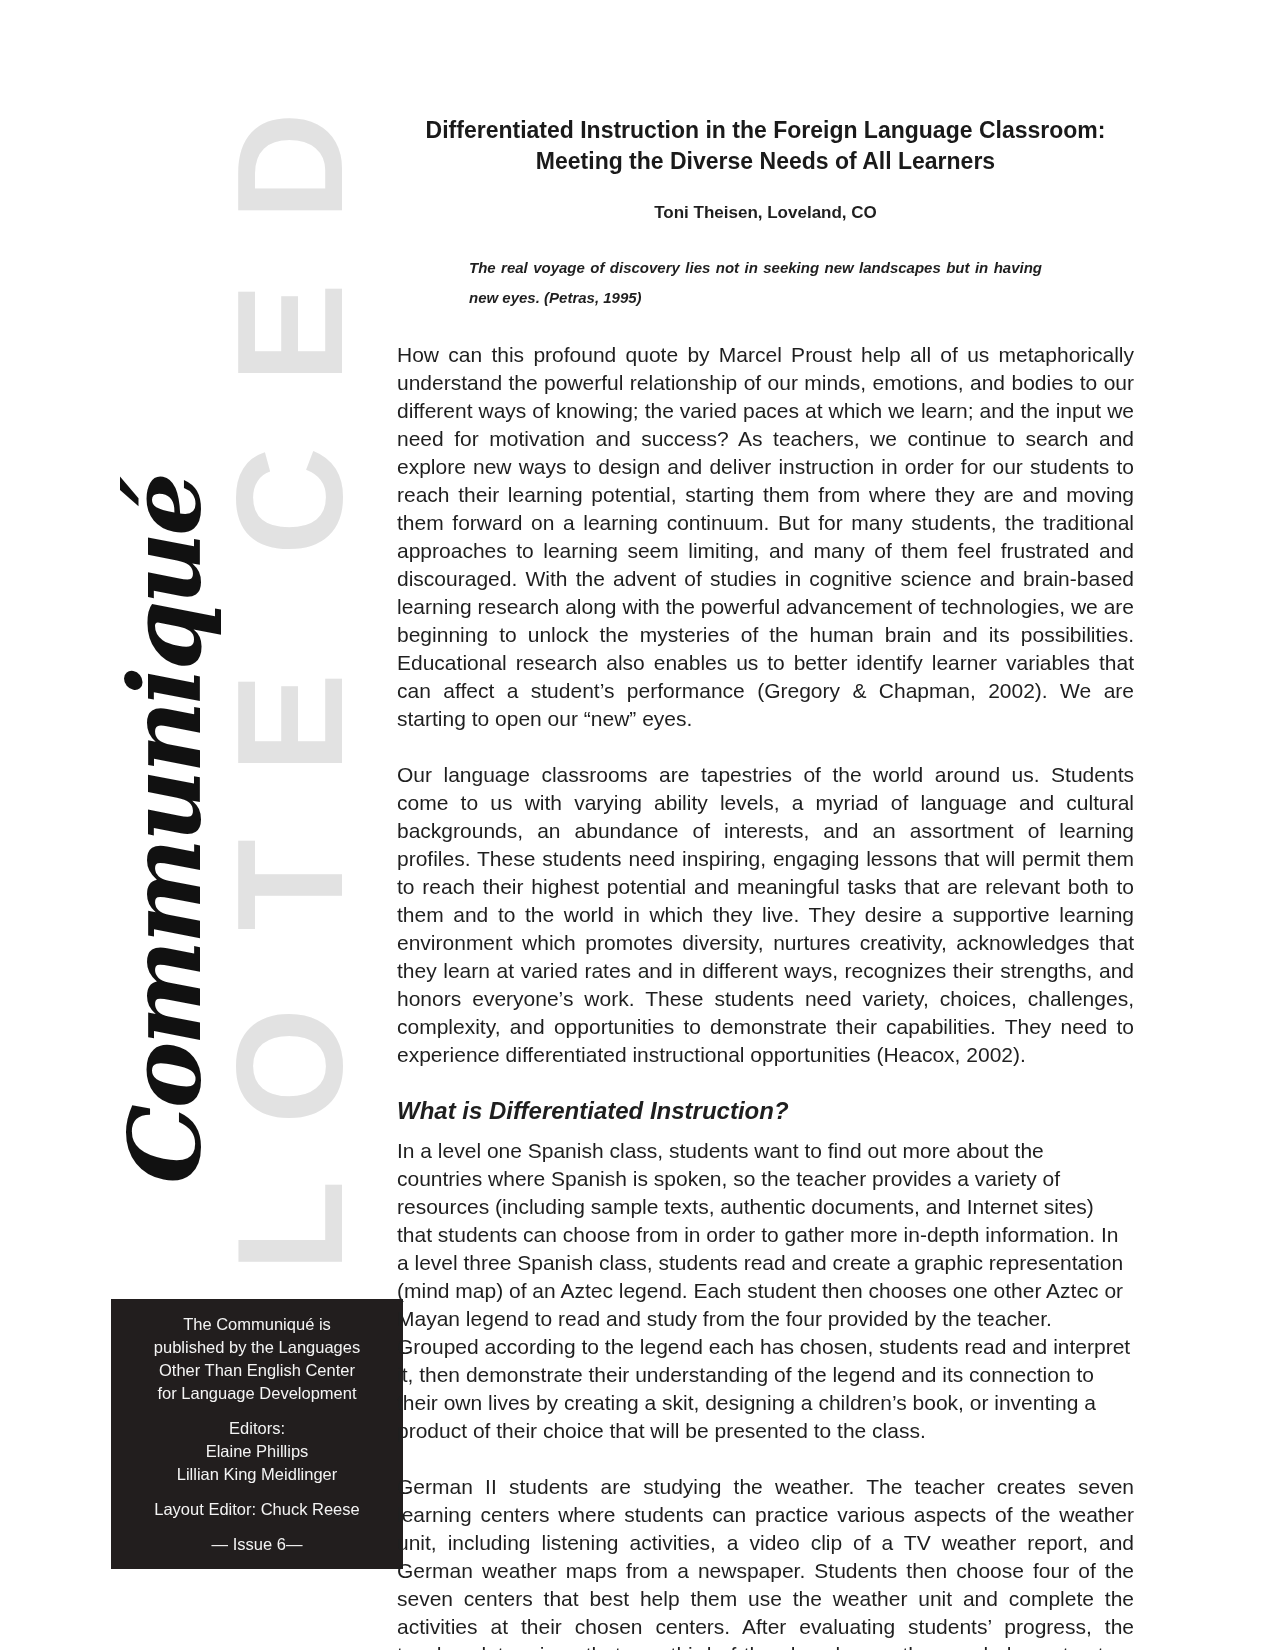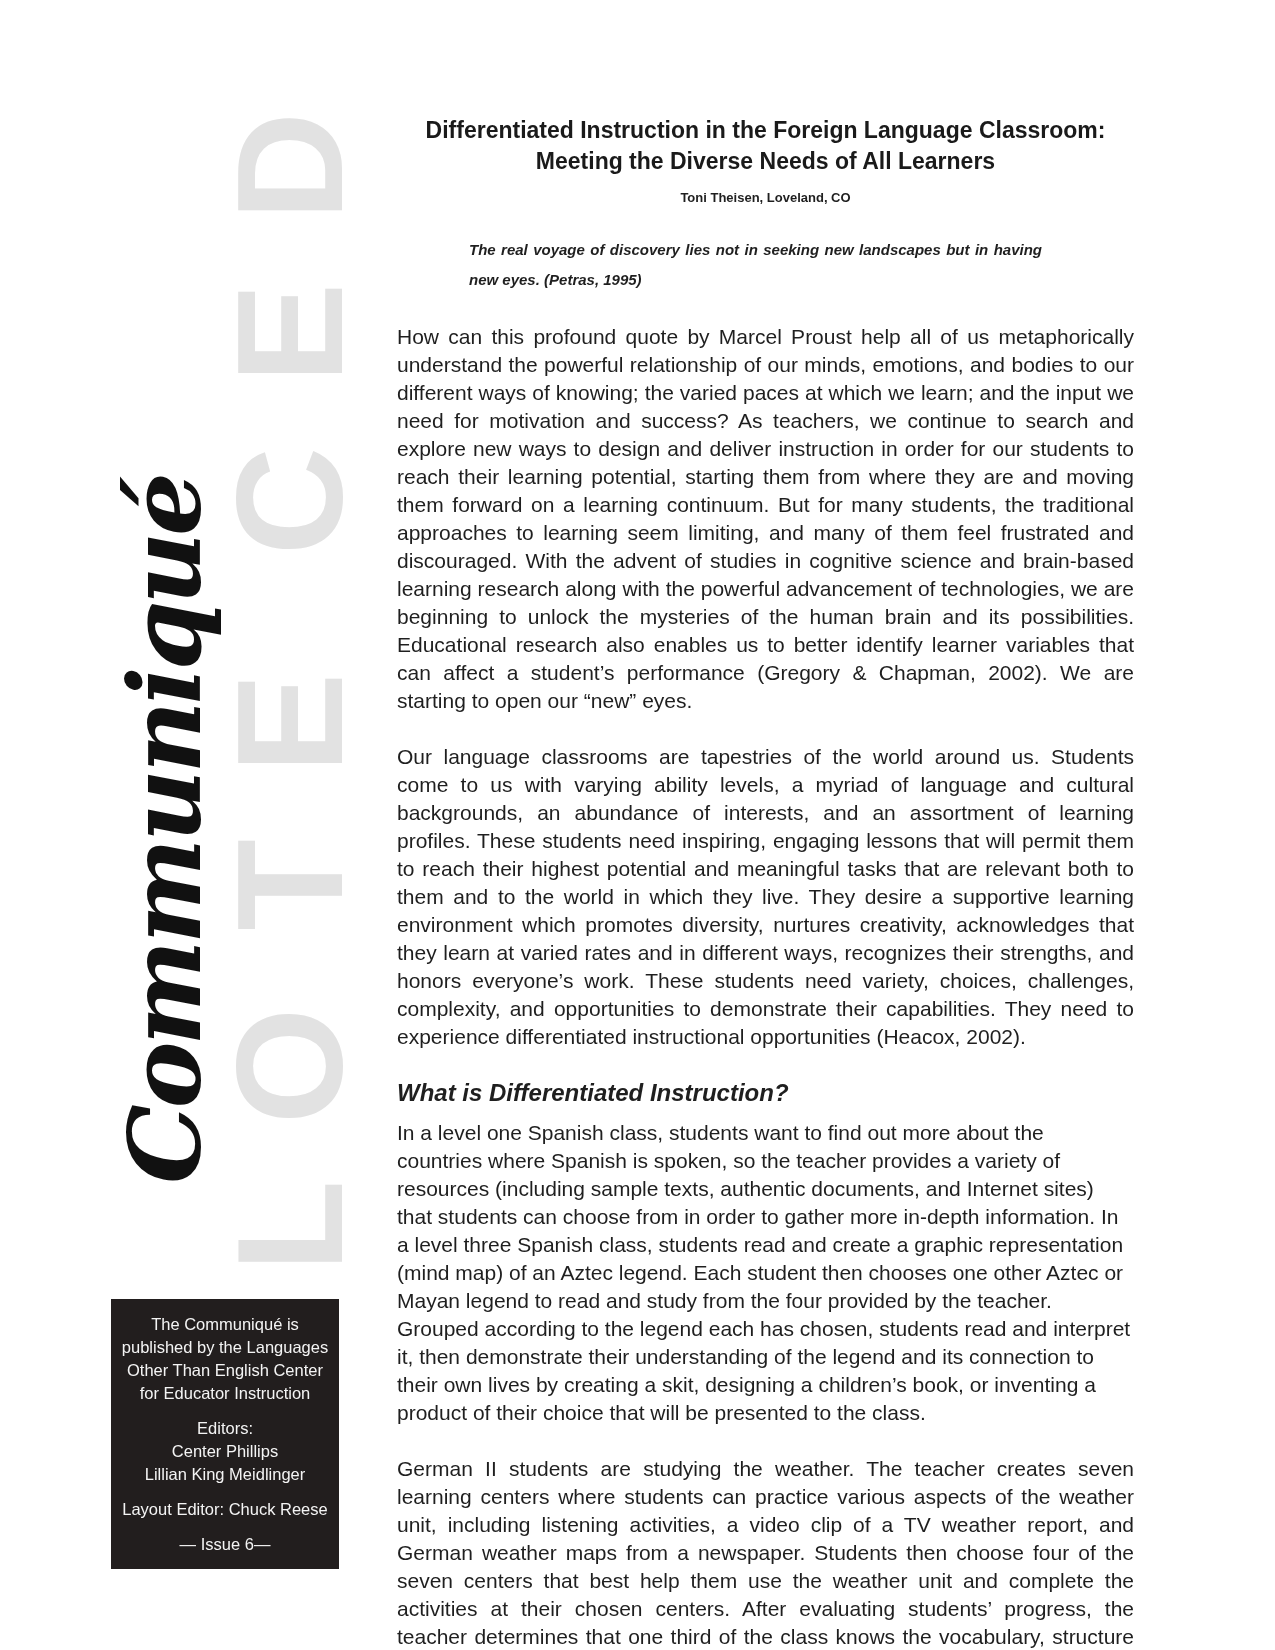--- a/index.html
+++ b/index.html
@@ -15,34 +15,34 @@
   }
   .script-title {
     position:absolute; left:-275px; top:755px; width:880px; height:150px;
     transform:rotate(-90deg);
     font-family:"DejaVu Serif", serif; font-style:italic; font-weight:bold;
     font-size:100px; line-height:150px; text-align:center; color:#111111;
     letter-spacing:-4px; white-space:nowrap; user-select:none;
   }
   
   .info-box {
-    position:absolute; left:111px; top:1299px; width:228px; height:270px;
+    position:absolute; left:111px; top:1299px; width:292px; height:270px;
     background:#221e1e; color:#f4f4f4; text-align:center;
     display:flex; flex-direction:column; justify-content:center;
     font-size:16.5px; line-height:23px;
   }
   .info-box .block { margin:6px 0; }
   .info-box .line { white-space:nowrap; }
   
   .article { position:absolute; left:397px; top:112px; width:737px; }
   .article-title {
     margin:3px; font-size:23px; line-height:31px; font-weight:bold;
     text-align:center; color:#1a1a1a;
   }
-  .byline { margin-top:13px; font-size:13px; font-weight:bold; text-align:center; }
+  .byline { margin-top:26px; font-size:17px; font-weight:bold; text-align:center; }
   .pull-quote {
     margin:30px 92px 0 72px; font-size:15px; line-height:30px;
     font-weight:bold; font-style:italic; text-align:justify;
   }
   .body-par { margin:28px 0 0 0; font-size:21px; line-height:28px; text-align:justify; }
   .body-par.ragged { text-align:left; }
   .section-heading {
     margin:28px 0 0 0; font-size:24px; line-height:28px;
     font-weight:bold; font-style:italic;
   }
@@ -61,25 +61,25 @@
   <div class="gray-letter" style="top:991px">O</div>
   <div class="gray-letter" style="top:1151px">L</div>
 
   <div class="script-title">Communiqué</div>
 
   <div class="info-box">
     <div class="block">
       <div class="line">The Communiqué is</div>
       <div class="line">published by the Languages</div>
       <div class="line">Other Than English Center</div>
-      <div class="line">for Educator Instruction</div>
+      <div class="line">for Language Development</div>
     </div>
     <div class="block">
       <div class="line">Editors:</div>
-      <div class="line">Center Phillips</div>
+      <div class="line">Elaine Phillips</div>
       <div class="line">Lillian King Meidlinger</div>
     </div>
     <div class="block">
       <div class="line">Layout Editor: Chuck Reese</div>
     </div>
     <div class="block">
       <div class="line">— Issue 6—</div>
     </div>
   </div>
 

